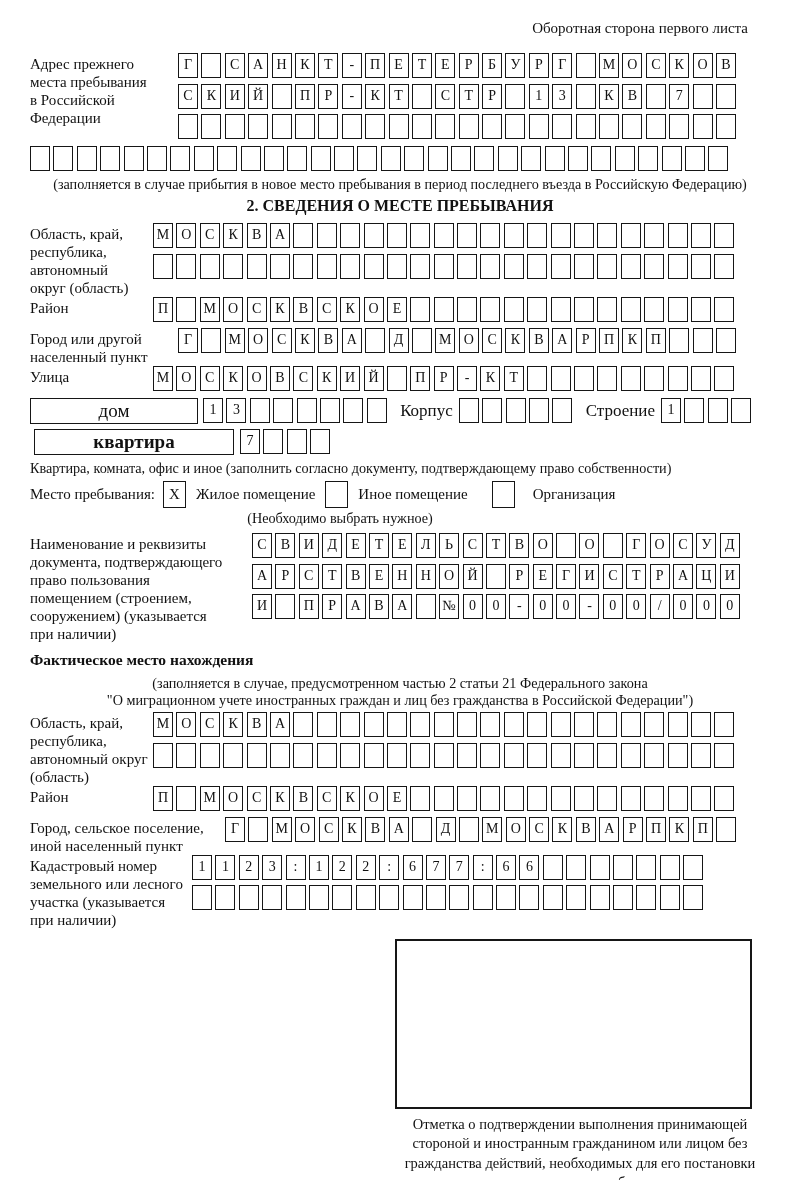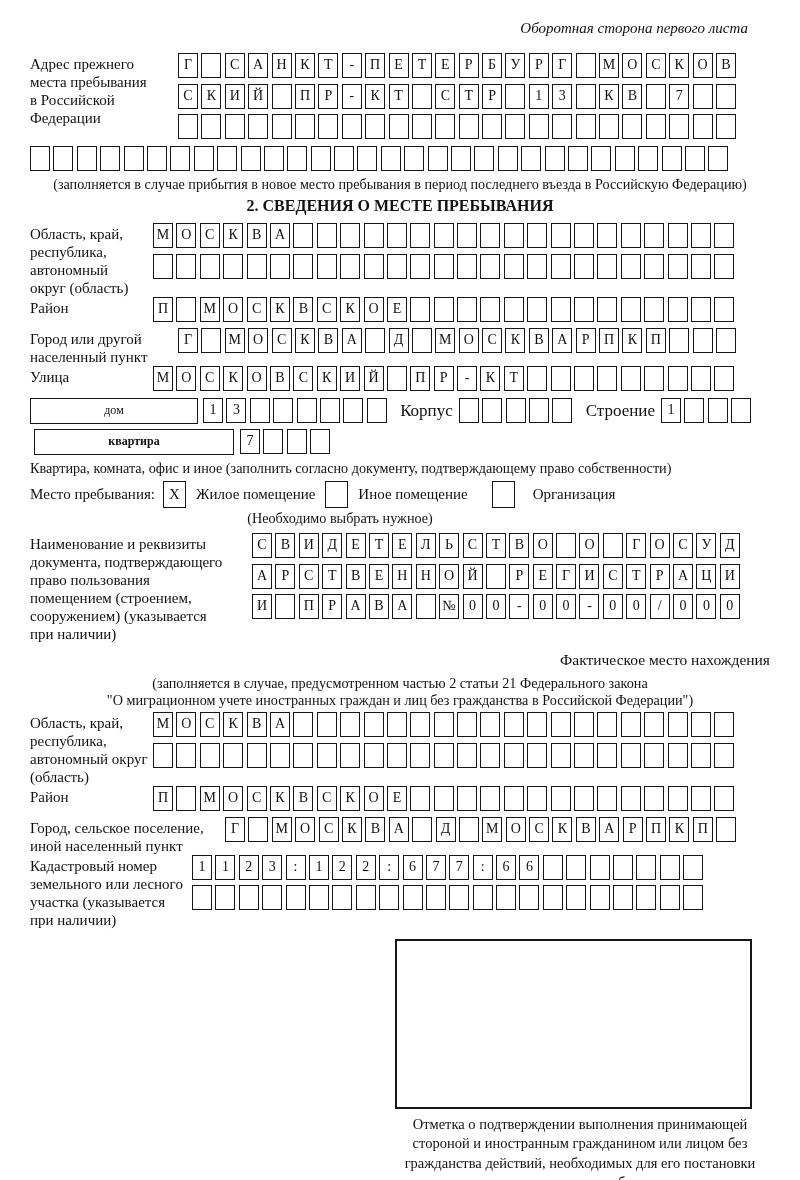--- a/index.html
+++ b/index.html
@@ -1,33 +1,33 @@
 <!DOCTYPE html>
 <html><head>
 <meta charset="utf-8">
 <style>
   html,body{margin:0;padding:0;background:#ffffff;}
   body{width:800px;height:1180px;overflow:hidden;color:#111;
        font-family:"Liberation Serif","DejaVu Serif",serif;}
   .page{box-sizing:border-box;width:800px;height:1180px;padding:16px 30px 0 30px;}
-  .header-note{text-align:right;font-size:15px;margin:4px 22px 16px 0;font-style:italic;}
+  .header-note{text-align:right;font-size:15px;margin:4px 22px 16px 0;}
   .formrow{display:flex;align-items:flex-start;}
   .lblcol{flex:none;line-height:18px;font-size:15px;padding-top:2px;}
   .w148{width:148px;} .w123{width:123px;} .w195{width:195px;} .w162{width:162px;} .w222{width:222px;}
   .rows{flex:none;}
   .boxrow{white-space:nowrap;height:27px;margin-bottom:3.5px;}
   .cbox{box-sizing:border-box;display:inline-block;width:20px;height:25px;border:1.7px solid #161616;
         margin-right:3.4px;vertical-align:top;text-align:center;font-size:14px;line-height:21px;}
   .fullrow{margin-top:1px;}
   .note-center{text-align:center;font-size:14.2px;line-height:17px;margin:0 0 3px 0;}
   .note-left{font-size:14.2px;line-height:17px;margin:0 0 3px 0;}
   .section-title{text-align:center;font-weight:bold;font-size:16px;margin:4px 0 8px 0;}
-  .sub-title{text-align:right;font-weight:normal;font-size:15.5px;margin:8px 0 6px 0;}
+  .sub-title{text-align:left;font-weight:bold;font-size:15.5px;margin:8px 0 6px 0;}
   .widebox{box-sizing:border-box;display:inline-block;border:1.7px solid #161616;height:26px;
-           line-height:23px;text-align:center;vertical-align:top;font-size:12px;}
+           line-height:23px;text-align:center;vertical-align:top;font-size:19px;}
   .dom-box{width:168px;margin-right:5px;}
   .kv-box{width:200px;margin-right:6px;font-weight:bold;}
   .houserow,.kvrow{white-space:nowrap;height:27px;margin:2px 0 4px 0;}
   .inline-label{display:inline-block;vertical-align:top;line-height:26px;margin:0 6px 0 10px;font-size:17px;}
   .stayrow{white-space:nowrap;height:29px;margin:4px 0 0 0;font-size:15px;line-height:27px;}
   .checkbox{box-sizing:border-box;display:inline-block;width:23px;height:27px;border:1.7px solid #161616;
             text-align:center;line-height:24px;font-size:15px;vertical-align:top;}
   .opt-label{display:inline-block;vertical-align:top;line-height:27px;margin:0 10px;}
   .stay-label{display:inline-block;vertical-align:top;line-height:27px;margin-right:8px;}
   .choose-note{font-size:14.2px;text-align:center;width:380px;margin:0 0 6px 120px;}

